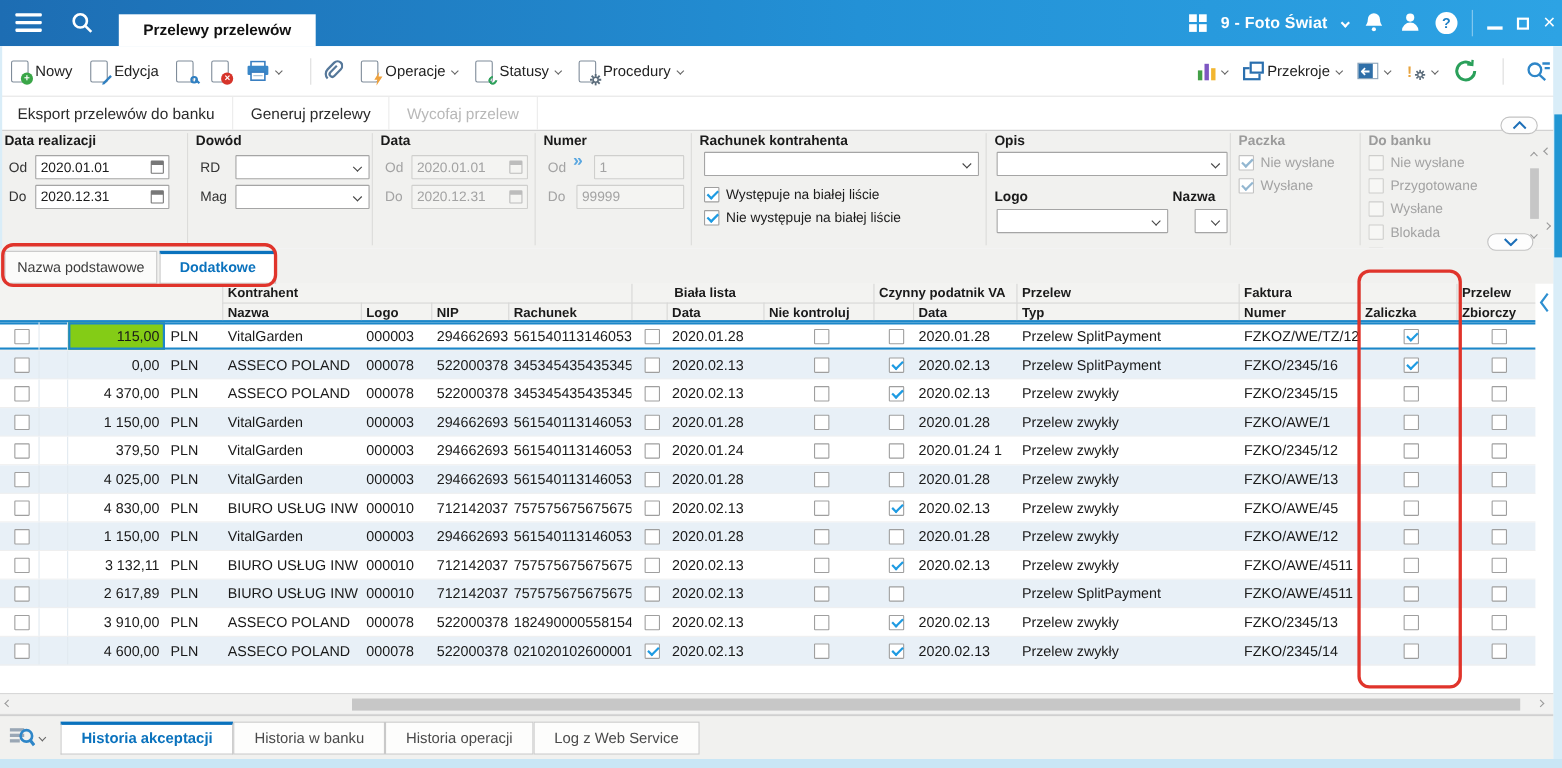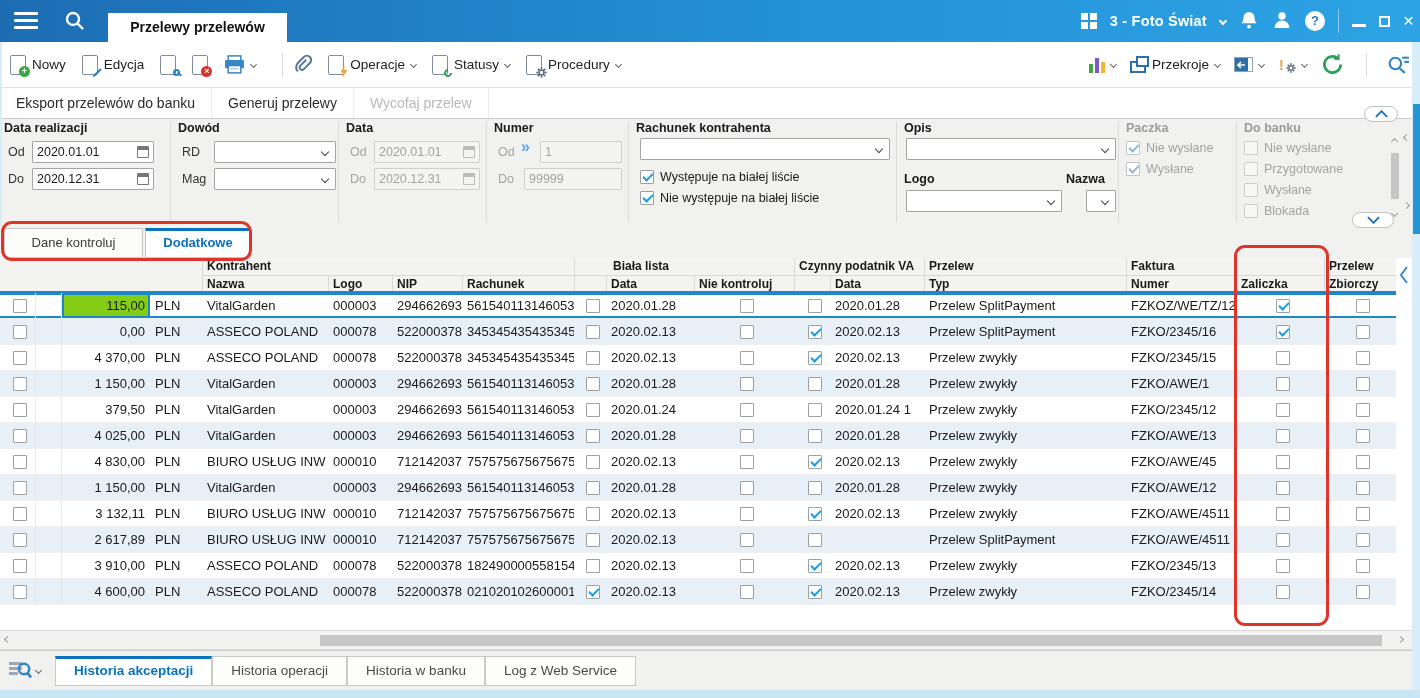--- a/index.html
+++ b/index.html
@@ -162,21 +162,21 @@
         </svg>
     </div>
     <div class="title-tab">Przelewy przelewów</div>
     <div class="tb-right">
       <span class="grid-icon">
           <i></i>
           <i></i>
           <i></i>
           <i></i>
         </span>
-      <span class="company">3 - Foto Świat</span>
+      <span class="company">9 - Foto Świat</span>
       <span class="chev" style="margin-left:-96px;"></span>
       <span>
         <svg width="20" height="20" viewBox="0 0 20 20" fill="#fff">
             <path d="M10 2a5.5 5.5 0 0 1 5.5 5.5c0 3.5 1.5 5 2 5.8H2.5c.5-.8 2-2.3 2-5.8A5.5 5.5 0 0 1 10 2z"></path>
             <circle cx="10" cy="16.6" r="1.9"></circle>
           </svg>
       </span>
       <span>
         <svg width="20" height="20" viewBox="0 0 20 20" fill="#fff">
             <circle cx="10" cy="6" r="3.7"></circle>
@@ -455,21 +455,21 @@
         <path d="M1 7 L7 1 L13 7"></path>
       </svg>
   </div>
   <div class="collapse-btn" style="left:1352px;top:212px;width:42px;">
     <svg width="13" height="8" viewBox="0 0 14 8" fill="none" stroke="#1d6fb8" stroke-width="2">
         <path d="M1 1 L7 7 L13 1"></path>
       </svg>
   </div>
 
   <div class="datatabs">
-    <div class="dtab" style="left:4px;width:139px;">Dane kontroluj</div>
+    <div class="dtab" style="left:4px;width:139px;">Nazwa podstawowe</div>
     <div class="dtab active" style="left:145px;width:106px;">Dodatkowe</div>
   </div>
 
   <div class="thead">
     <div class="h nob span2 h-sel" style="grid-column:1;">
         <span class="cb"></span>
       </div>
     <div class="h span2" style="grid-column:2;"></div>
     <div class="h span2 h-kwota" style="grid-column:3;">Kwota VAT</div>
     <div class="h span2 h-waluta" style="grid-column:4;">Waluta</div>
@@ -899,22 +899,22 @@
       <svg width="24" height="22" viewBox="0 0 24 22">
           <rect x="1" y="4" width="13" height="3" fill="#9aa7b5"></rect>
           <rect x="1" y="9" width="13" height="3" fill="#9aa7b5"></rect>
           <rect x="1" y="14" width="9" height="3" fill="#9aa7b5"></rect>
           <circle cx="16" cy="11" r="5.2" fill="none" stroke="#2e86c8" stroke-width="2.4"></circle>
           <line x1="19.5" y1="15" x2="23" y2="19.5" stroke="#2e86c8" stroke-width="2.8"></line>
         </svg>
     </span>
     <span class="chev gray sm" style="margin-right:14px;"></span>
     <div class="btab active">Historia akceptacji</div>
+    <div class="btab">Historia w banku</div>
     <div class="btab">Historia operacji</div>
-    <div class="btab">Historia w banku</div>
     <div class="btab">Log z Web Service</div>
   </div>
 
   <div class="bottomstrip"></div>
 
   <div class="annot annot-tabs"></div>
   <div class="annot annot-col"></div>
 
 </div>
 

